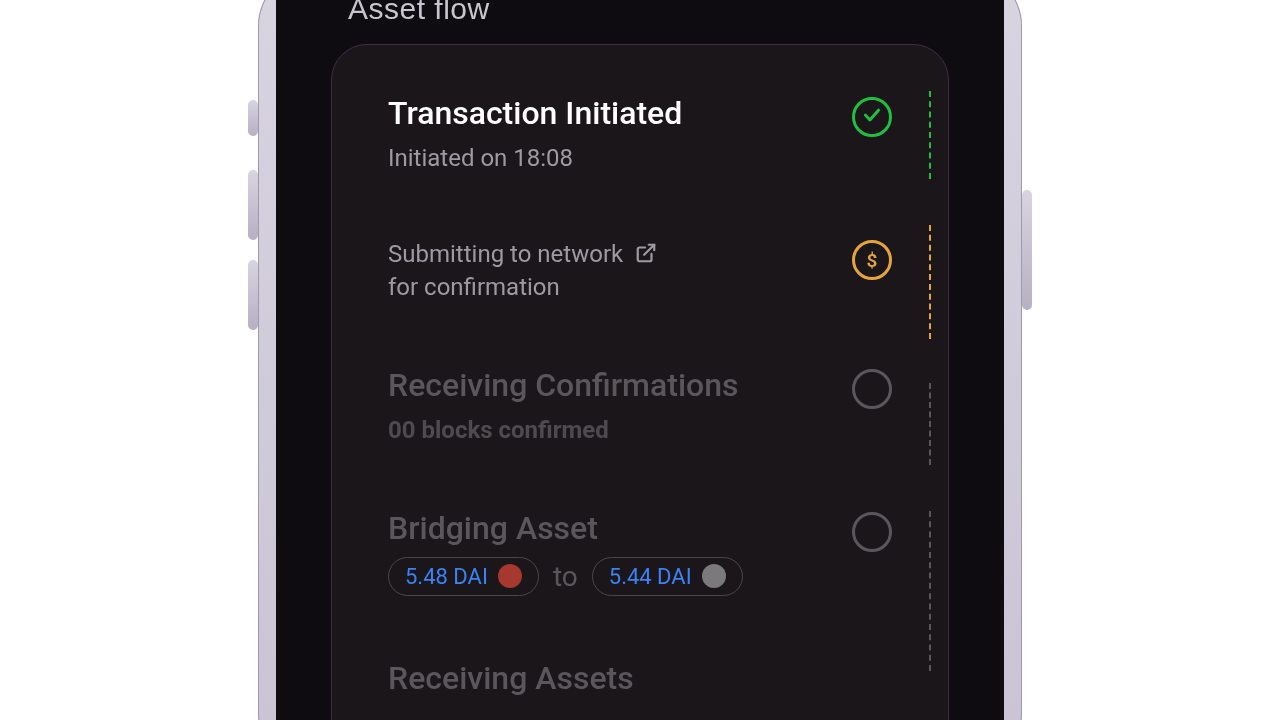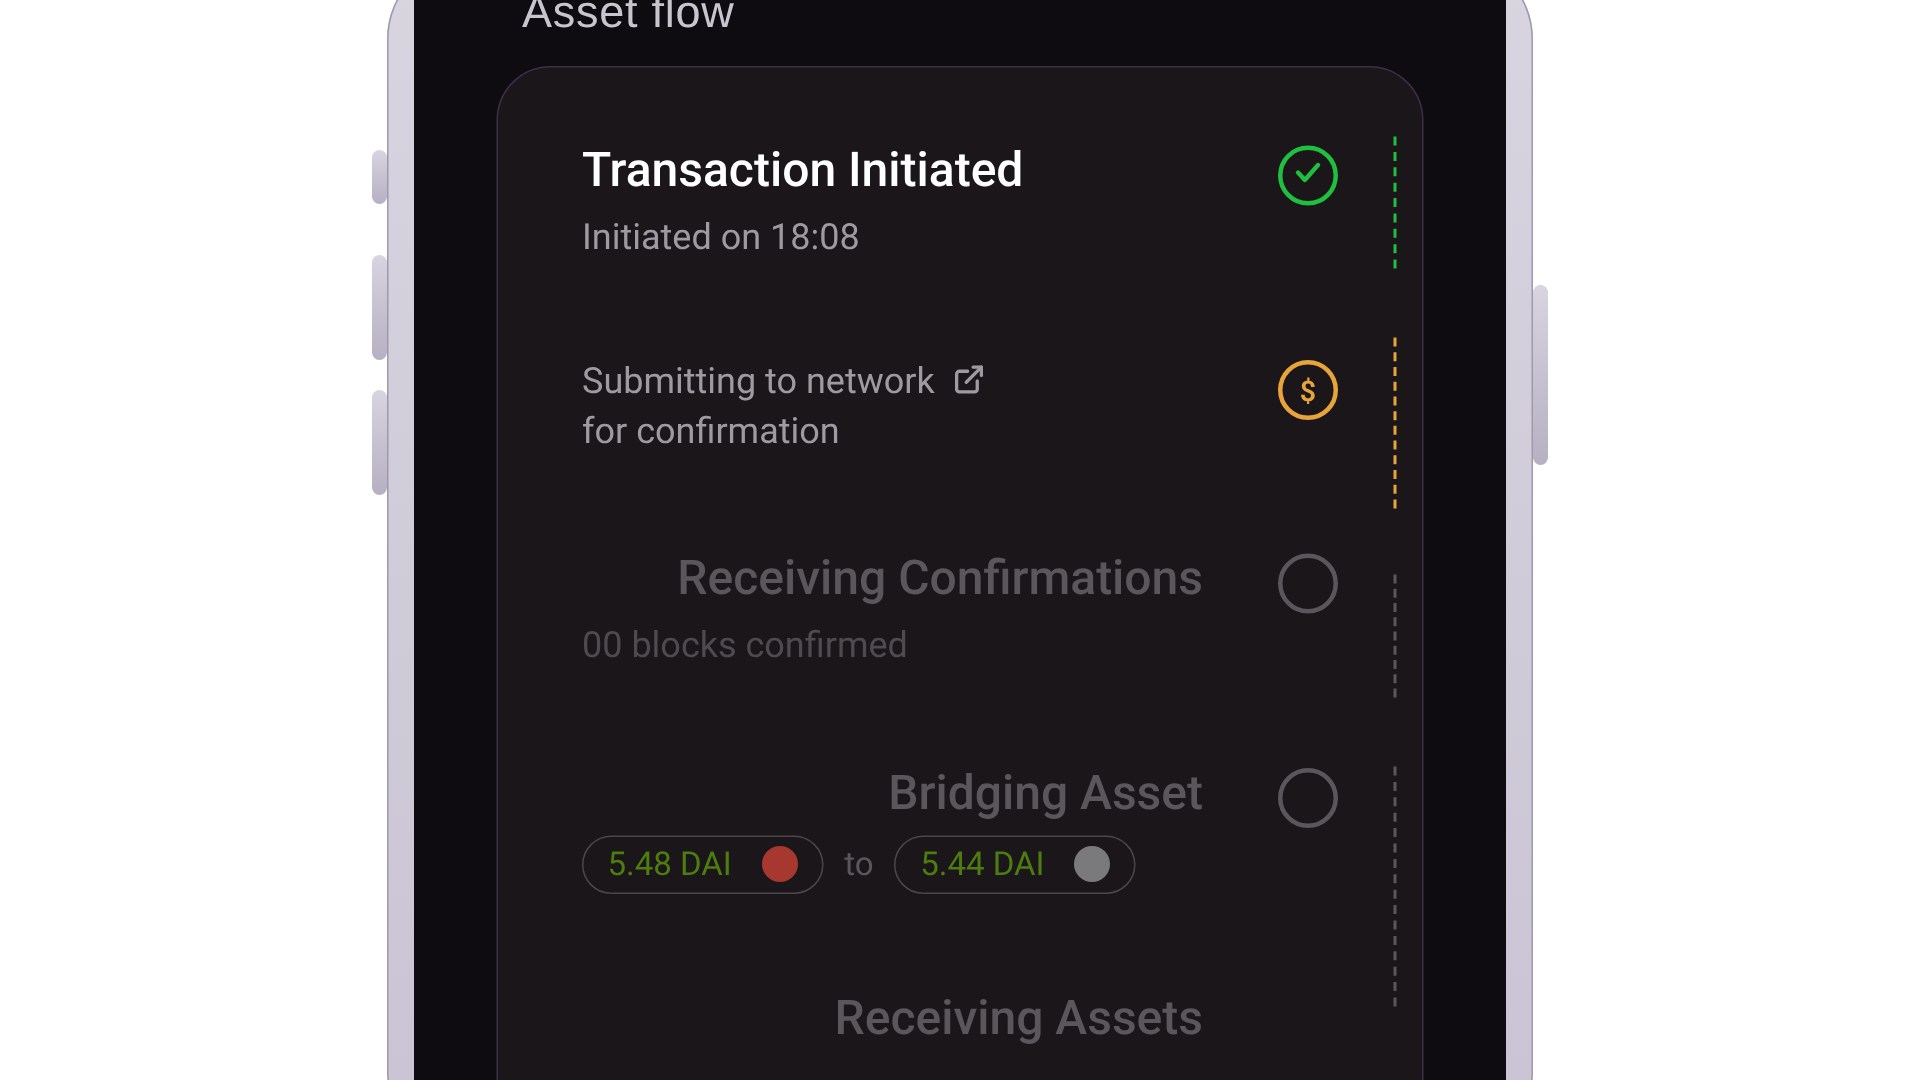--- a/index.html
+++ b/index.html
@@ -19,22 +19,22 @@
   
   .content{position:absolute;left:18px;right:18px;top:0;bottom:0;color:#fff;}
   .section-title{position:absolute;left:72px;top:22px;font-size:30px;font-weight:400;color:#c9c5cf;letter-spacing:0.5px;font-family:'Segoe UI',Helvetica,Arial,sans-serif;}
   .card{position:absolute;left:55px;right:55px;top:74px;bottom:-200px;background:#1a1619;border:1px solid #3c2f4a;border-radius:36px;padding:50px 56px 0 56px;box-sizing:border-box;}
 
   .timeline{position:relative;}
   .step{position:relative;padding-right:90px;margin-bottom:64px;}
   .step:last-child{margin-bottom:0;}
   .step-title{font-size:32px;font-weight:500;color:#fff;line-height:1.15;margin:0 0 10px 0;}
   .step-sub{font-size:24px;color:#9e9aa2;line-height:1.35;}
-  .step.dim .step-title{color:#5a565c;text-align:right;}
-  .step.dim .step-sub{color:#4e4b50;}
+  .step.dim .step-title{color:#5a565c;}
+  .step.dim .step-sub{color:#4e4b50;font-weight:bold;}
 
   .marker{position:absolute;right:0;top:2px;width:40px;height:40px;border-radius:50%;box-sizing:border-box;display:flex;align-items:center;justify-content:center;}
   .marker-done{border:3px solid #1fbf3f;}
   .marker-done svg{width:20px;height:20px;}
   .marker-active{border:3px solid #e6a43a;}
   .marker-active .dollar{color:#e6a43a;font-size:19px;font-weight:600;}
   .marker-pending{border:3px solid #5a565c;}
 
   .conn{position:absolute;right:19px;width:0;}
   .conn-line{position:absolute;left:0;top:0;bottom:0;border-left:2px dashed;}
@@ -44,25 +44,25 @@
   .conn2 .conn-line{border-color:#e6a43a;height:100%;}
   .conn3{top:338px;height:82px;}
   .conn3 .conn-line{border-color:#5a565c;height:100%;}
   .conn4{top:466px;height:160px;}
   .conn4 .conn-line{border-color:#5a565c;height:100%;}
 
   .ext-icon{display:inline-flex;width:22px;height:22px;vertical-align:-2px;margin-left:6px;}
   .ext-icon svg{width:22px;height:22px;}
 
   .pill-row{display:flex;align-items:center;gap:14px;margin-top:10px;}
-  .pill{display:inline-flex;align-items:center;gap:20px;border:1.5px solid #4a464c;border-radius:999px;padding:6px 16px;font-size:22px;color:#4d7c0f;}
+  .pill{display:inline-flex;align-items:center;gap:10px;border:1.5px solid #4a464c;border-radius:999px;padding:6px 16px;font-size:22px;color:#3b82f6;}
   .pill .coin{width:24px;height:24px;border-radius:50%;display:inline-block;}
   .coin-red{background:#a6382f;}
   .coin-gray{background:#7a7a7d;}
-  .to-label{color:#5a565c;font-size:22px;}
+  .to-label{color:#5a565c;font-size:28px;}
 </style>
 </head>
 <body>
 
 <div class="stage">
   <div class="phone">
     <div class="btn-side btn-mute"></div>
     <div class="btn-side btn-vol1"></div>
     <div class="btn-side btn-vol2"></div>
     <div class="btn-side btn-pwr"></div>

